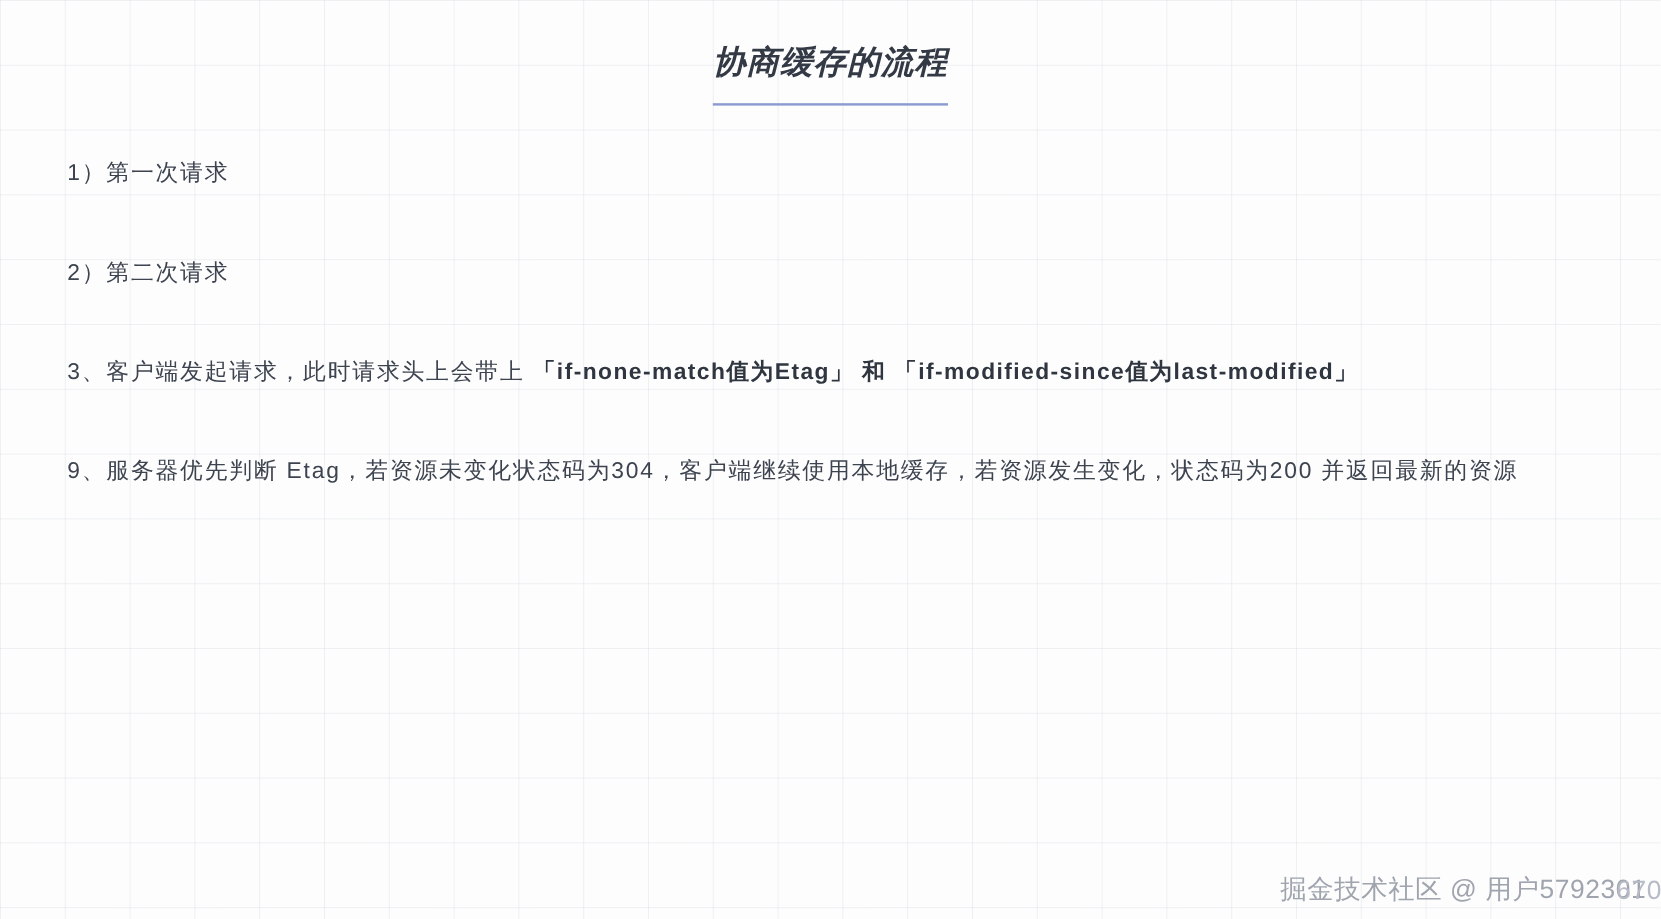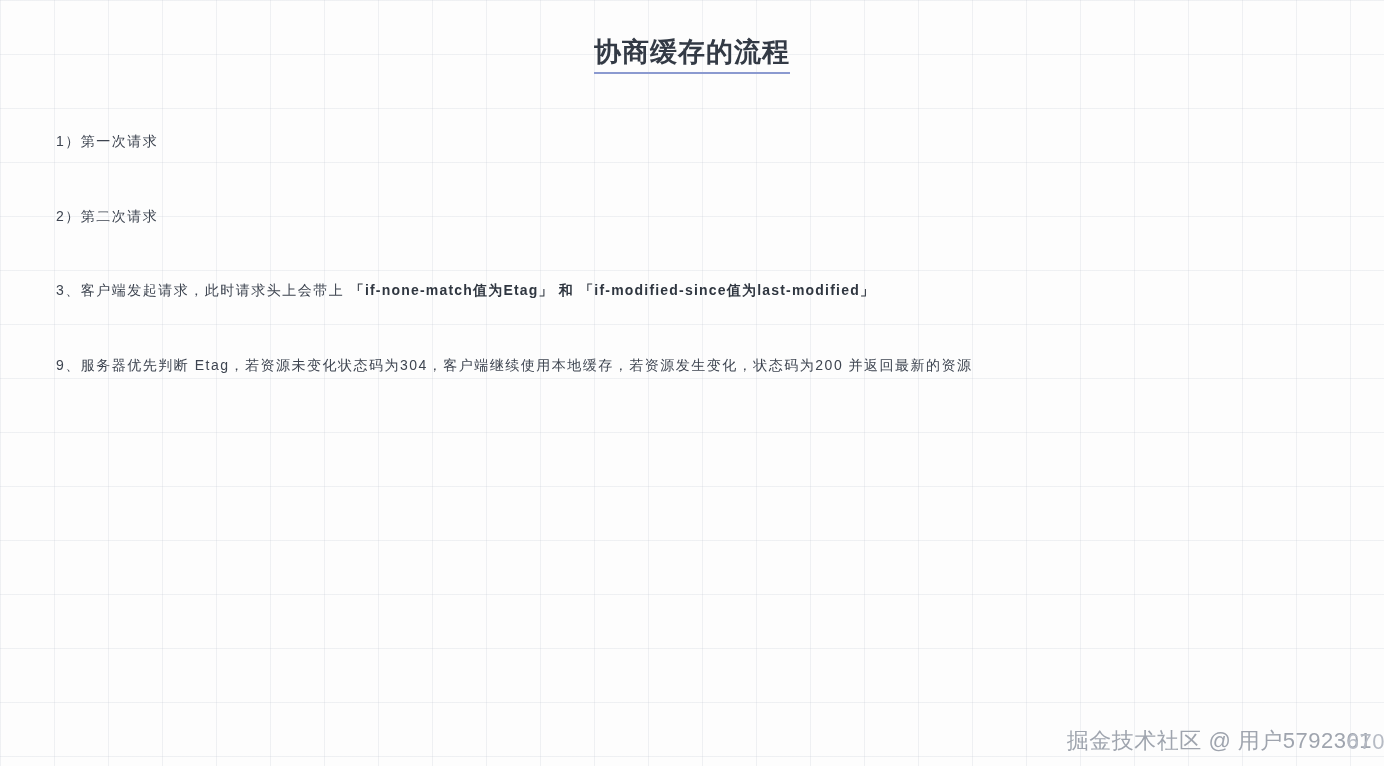--- a/index.html
+++ b/index.html
@@ -36,24 +36,25 @@
     text-align: center;
     font-size: 27px;
     font-weight: bold;
     color: #333a45;
     letter-spacing: 1px;
     padding-top: 34px;
     padding-bottom: 2px;
   }
   .doc-title span {
     border-bottom: 2px solid #8b9ad0;
-    padding-bottom: 5px;
+    padding-bottom: 19px;
+    font-style: italic;
   }
   .para {
-    font-size: 14px;
+    font-size: 19px;
     color: #3d4450;
     line-height: 1.62;
     letter-spacing: 1.5px;
     margin: 0;
   }
   .p-head {
     margin-top: 58px;
   }
   .p-body {
     margin-top: 48px;

